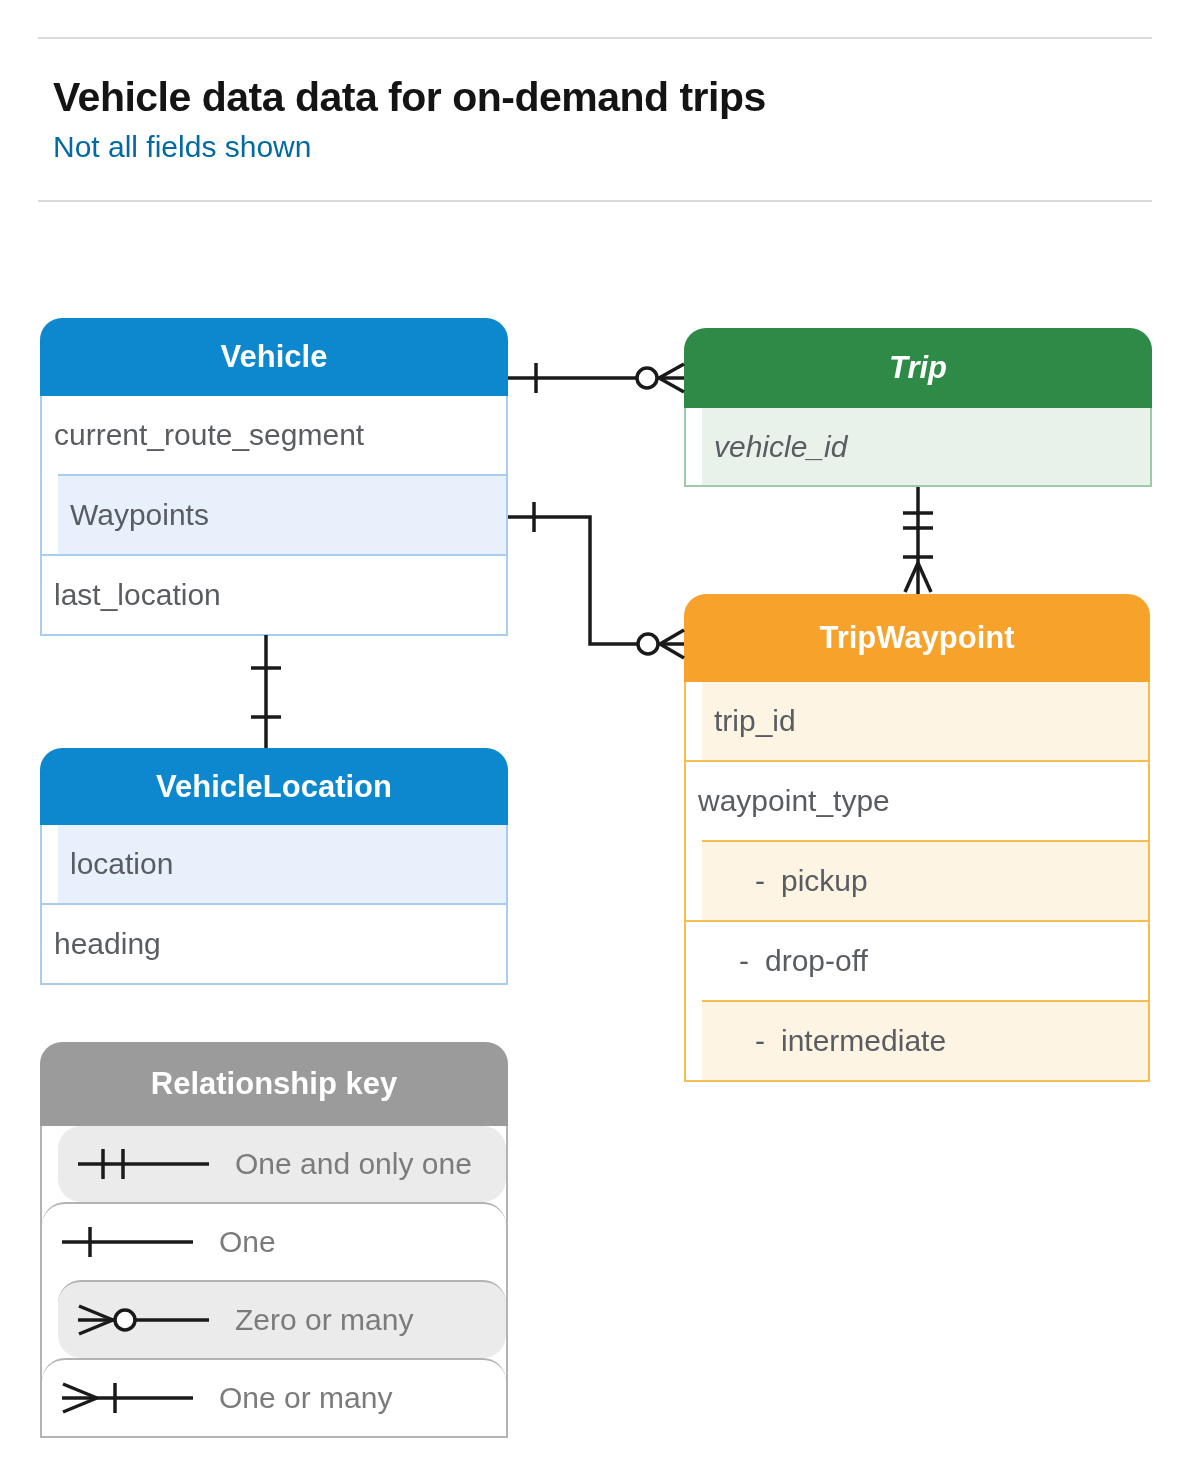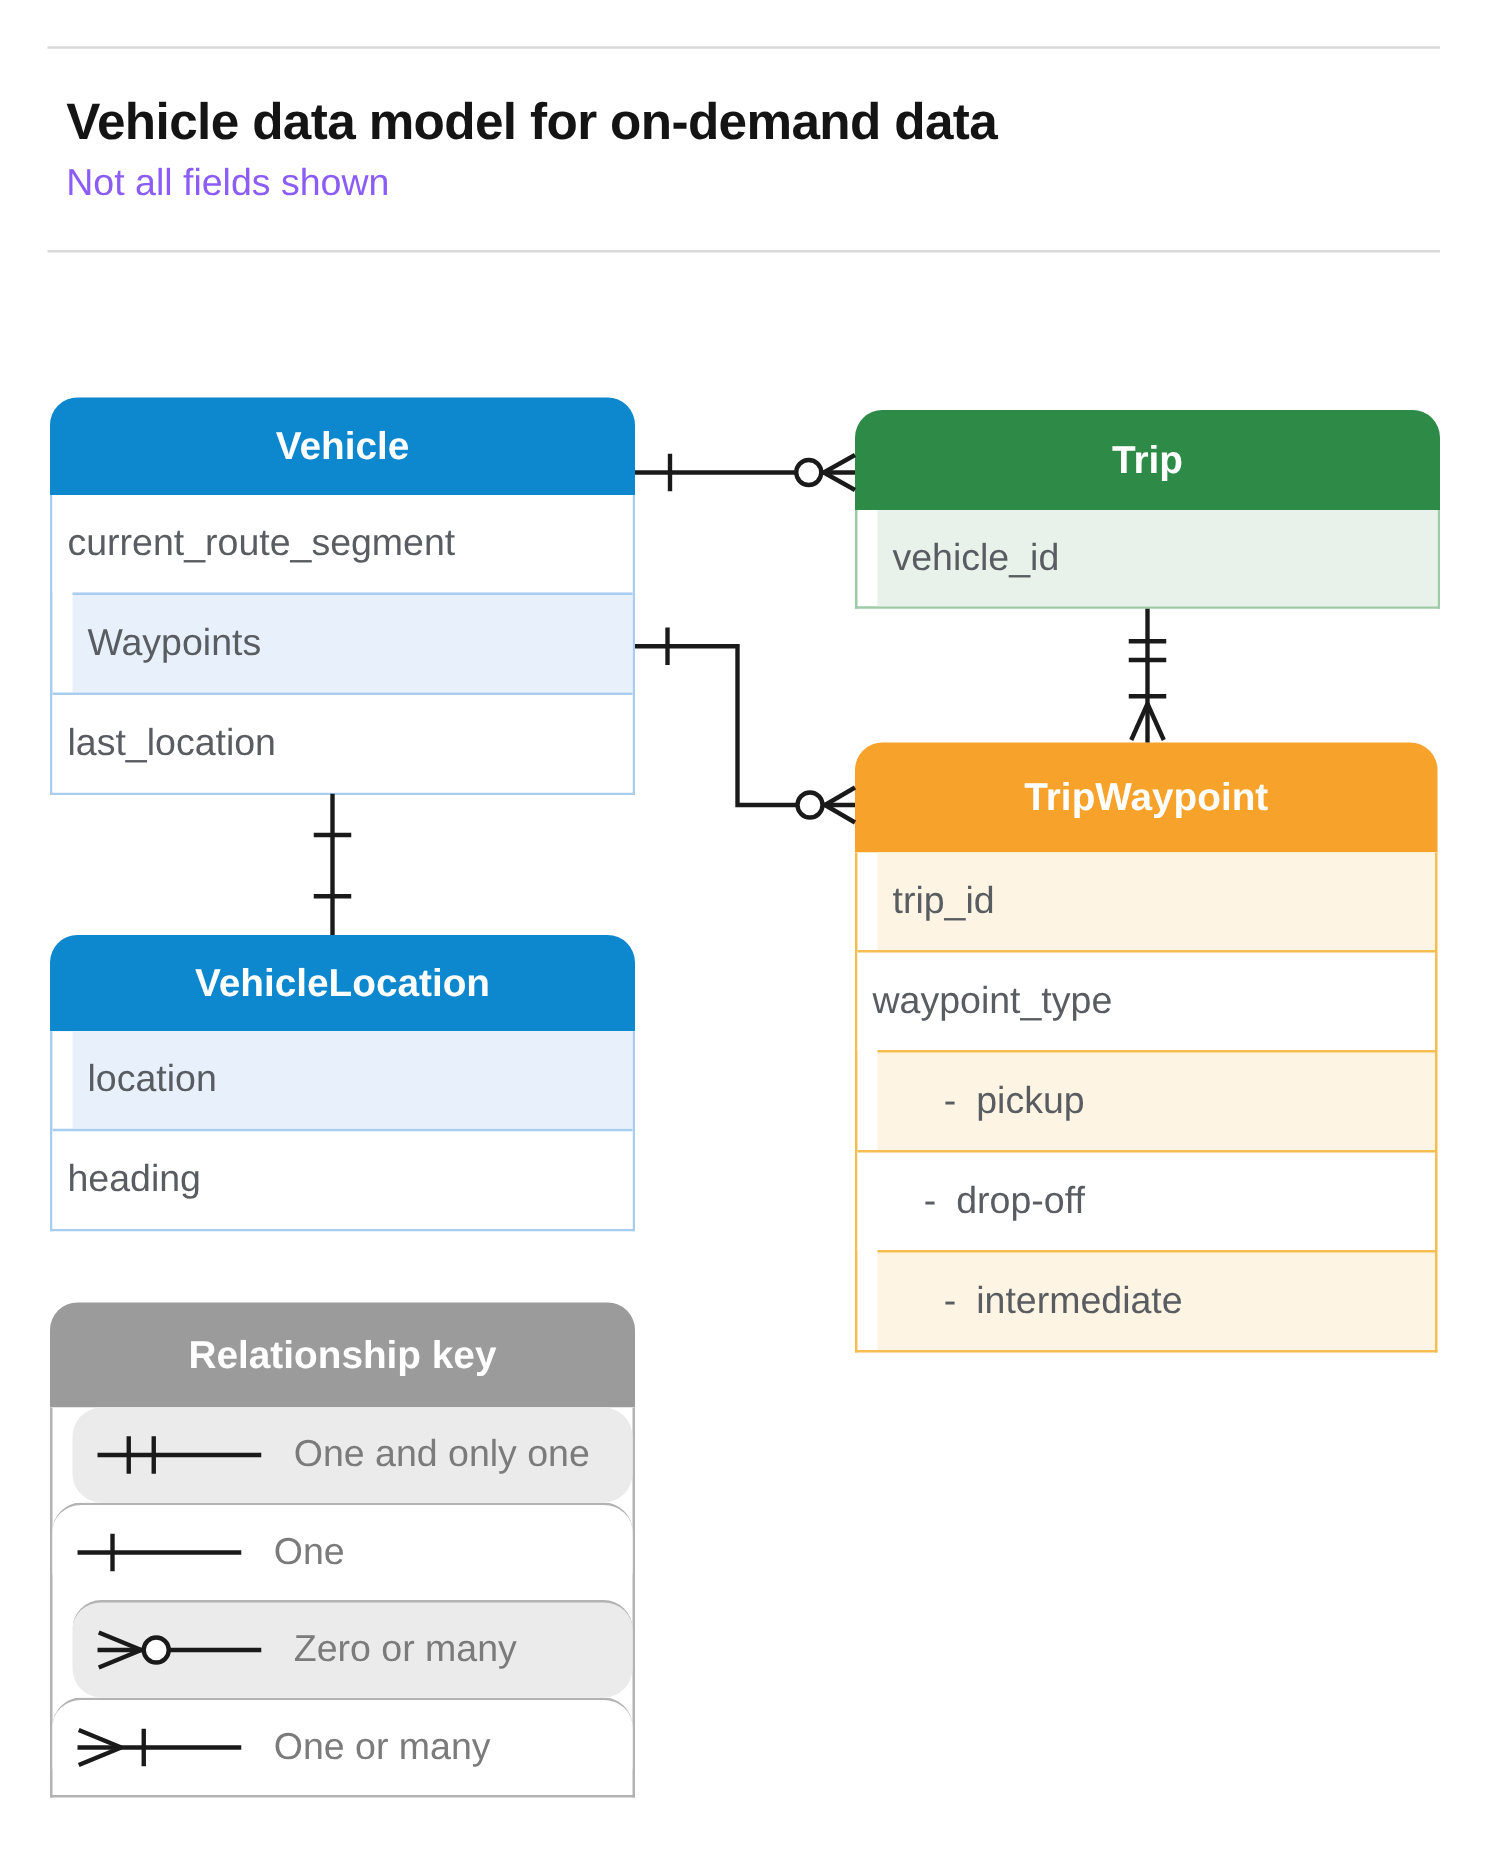--- a/index.html
+++ b/index.html
@@ -11,21 +11,21 @@
   .rule{position:absolute;left:38px;width:1114px;height:2px;background:#d9d9d9;}
   #rule-top{top:37px;}
   #rule-bottom{top:200px;}
 
   .doc-title{
     position:absolute;left:53px;top:74px;
     font-size:41px;font-weight:700;color:#141414;letter-spacing:-0.5px;
   }
   .doc-subtitle{
     position:absolute;left:53px;top:130px;
-    font-size:30px;font-weight:400;color:#8b5cf6;
+    font-size:30px;font-weight:400;color:#0369a1;
   }
 
   
   .entity{position:absolute;}
   .entity .hdr{
     display:flex;align-items:center;justify-content:center;
     color:#ffffff;font-weight:700;font-size:31px;
     border-radius:22px 22px 0 0;
     background:var(--hdr);
   }
@@ -46,21 +46,21 @@
   .entity .row.indent{padding-left:53px;}
   .entity .row .dash{margin-right:16px;}
 
   .blue  {--hdr:#0d87cd; --tint:#e8f1fb; --bc:#a9cdef;}
   .green {--hdr:#2e8b47; --tint:#e9f2ea; --bc:#9ecba7;}
   .orange{--hdr:#f7a22b; --tint:#fdf4e3; --bc:#f6bd52;}
   .gray  {--hdr:#9b9b9b; --tint:#ebebeb; --bc:#b3b3b3;}
 
   #entity-vehicle         {left:40px; top:318px; width:468px;}
   #entity-vehicle .hdr    {height:78px;}
-  #entity-trip            {left:684px;top:328px; width:468px;}
+  #entity-trip            {left:684px;top:328px; width:468px;font-style:italic;}
   #entity-trip .hdr       {height:80px;}
   #entity-trip .row       {height:77px;}
   #entity-tripwaypoint    {left:684px;top:594px; width:466px;}
   #entity-tripwaypoint .hdr{height:88px;}
   #entity-vehiclelocation {left:40px; top:748px; width:468px;}
   #entity-vehiclelocation .hdr{height:77px;}
 
   
   #legend{left:40px;top:1042px;width:468px;}
   #legend .hdr{height:84px;}
@@ -75,21 +75,21 @@
   }
   #connectors path, #connectors line{stroke:#1a1a1a;stroke-width:3.5;fill:none;}
   #connectors circle{stroke:#1a1a1a;stroke-width:3.5;fill:#ffffff;}
   #legend svg path{stroke:#1a1a1a;stroke-width:3.5;fill:none;}
   #legend svg circle{stroke:#1a1a1a;stroke-width:3.5;fill:#ffffff;}
 </style>
 </head>
 <body>
 
 <div class="rule" id="rule-top"></div>
-<h1 class="doc-title" style="margin:0;">Vehicle data model for on-demand data</h1>
+<h1 class="doc-title" style="margin:0;">Vehicle data data for on-demand trips</h1>
 <div class="doc-subtitle">Not all fields shown</div>
 <div class="rule" id="rule-bottom"></div>
 
 <div class="entity blue" id="entity-vehicle">
   <div class="hdr">Vehicle</div>
   <div class="body">
     <div class="row">current_route_segment</div>
     <div class="row tint">Waypoints</div>
     <div class="row">last_location</div>
   </div>

